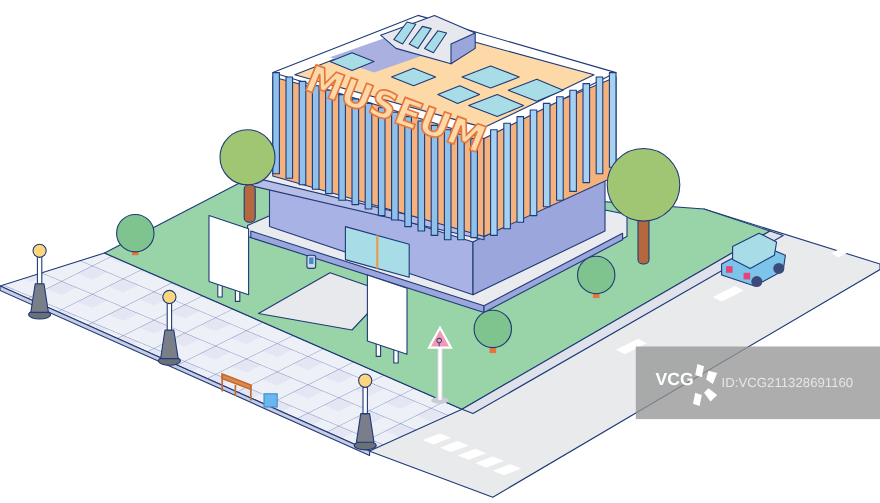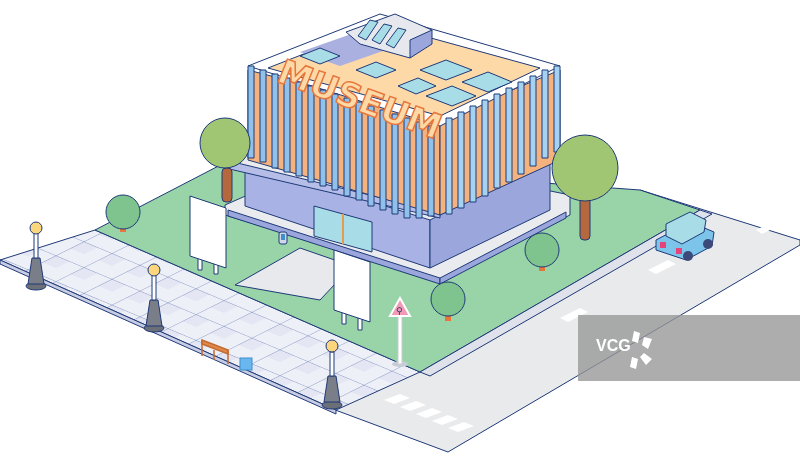--- a/index.html
+++ b/index.html
@@ -210,13 +210,14 @@
     <svg width="40" height="40" viewBox="0 0 40 40">
       <g fill="#ffffff">
         <polygon points="18,2 24,4 22,14 16,12"></polygon>
         <polygon points="28,8 36,10 32,20 26,16"></polygon>
         <polygon points="28,24 36,30 30,36 24,28"></polygon>
         <polygon points="16,28 22,30 20,40 14,38"></polygon>
       </g>
     </svg>
   </div>
   <div class="wm-text" style="position:absolute; left:18px; top:22px; color:#fff; font-weight:bold; font-size:16px;">VCG</div>
+  <div class="wm-text" style="position:absolute; left:78px; top:26px; color:#e6e6e6; font-size:12px;">ID:VCG211328691160</div>
 </div>
 
 </body></html>

